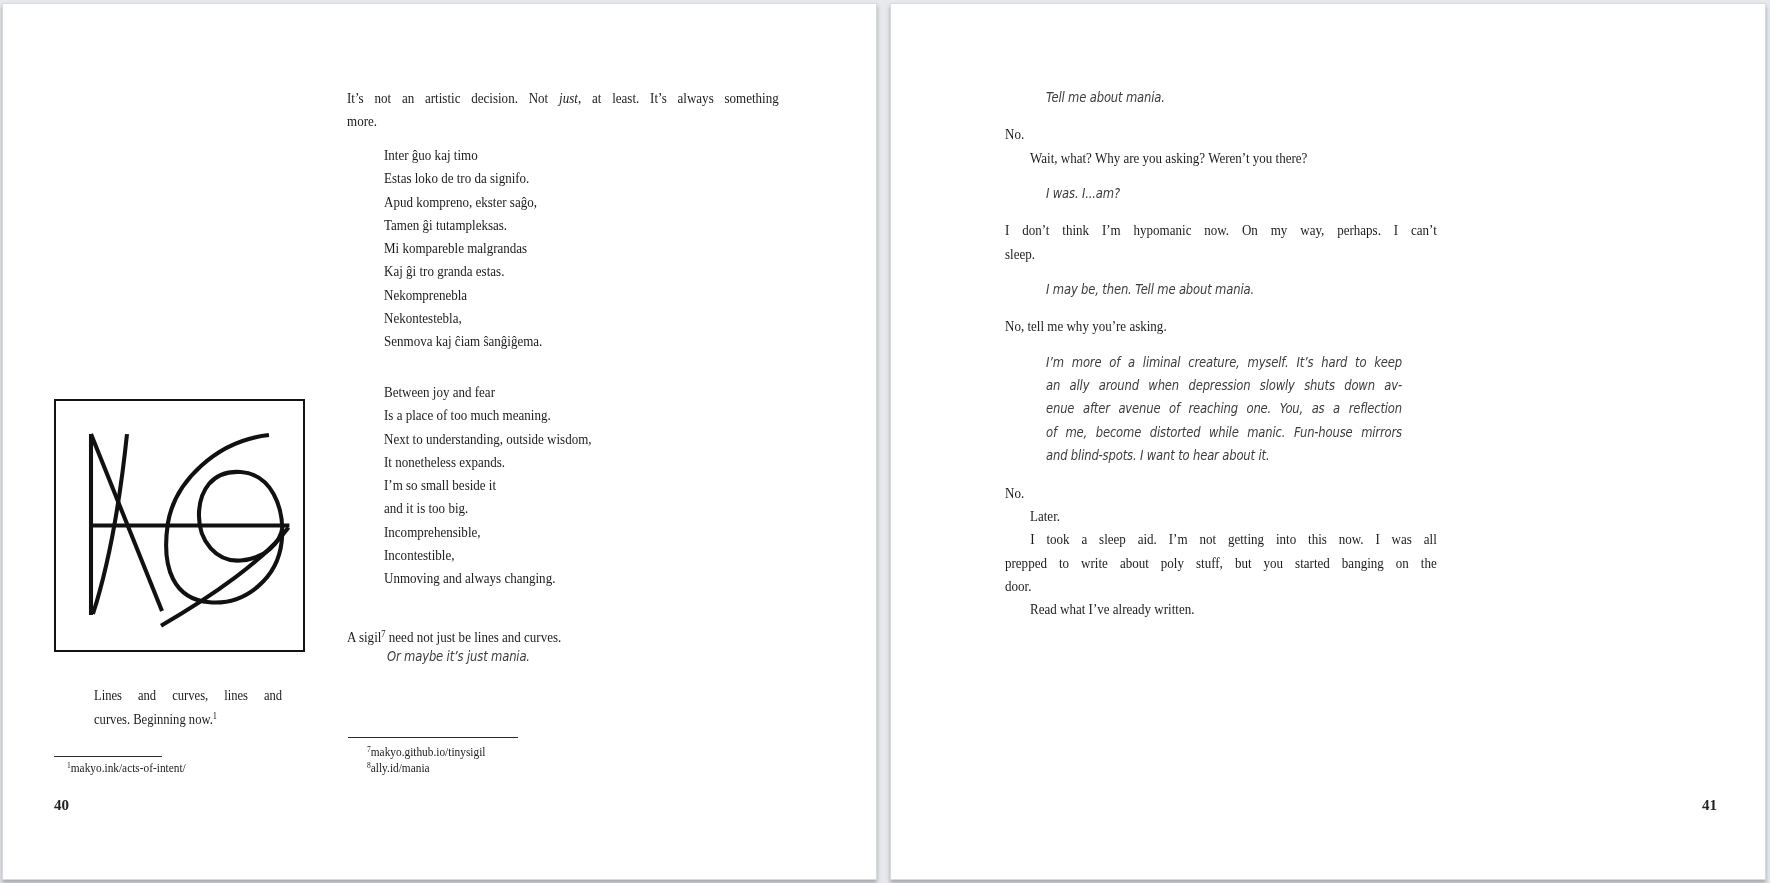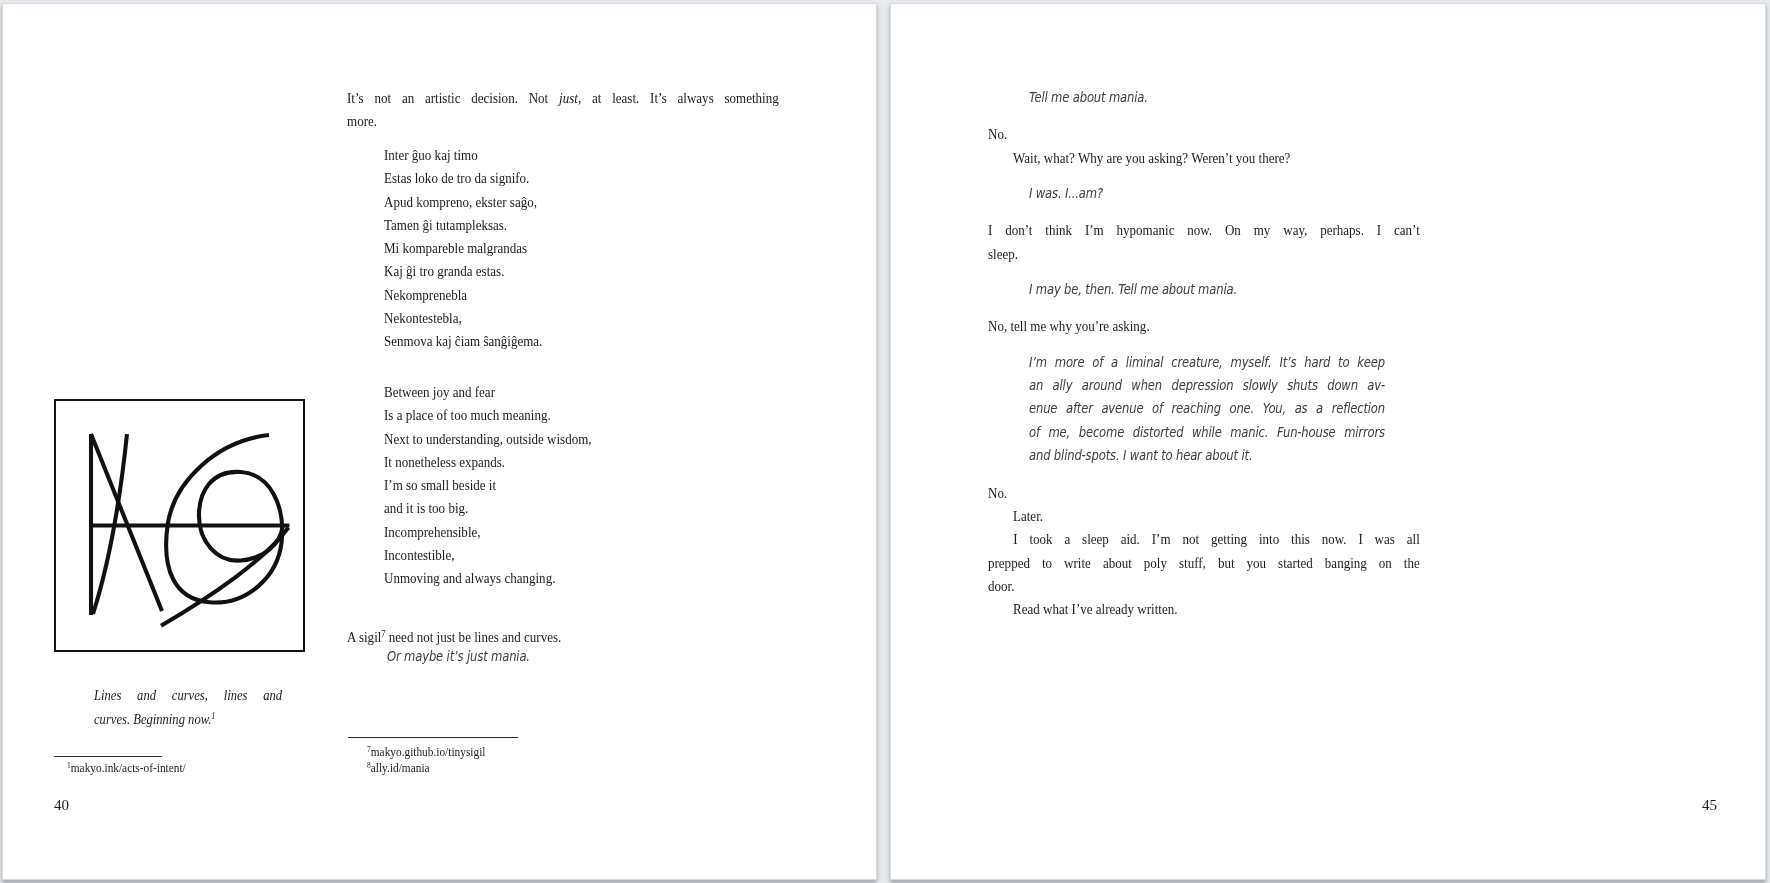--- a/index.html
+++ b/index.html
@@ -48,39 +48,39 @@
   .sigil-sentence{left:344px;top:605px;margin-top:16px;}
   .maybe-line{left:384px;top:641px;}
   .reply-line{left:344px;top:677px;}
 
   .figure-box{
     left:51px;top:395px;width:251px;height:253px;
     border:2px solid #131313;box-sizing:border-box;background:#fff;
   }
   .figure-box svg{display:block;width:100%;height:100%;}
 
-  .caption{left:91px;top:680px;font-style:italic;}
+  .caption{left:91px;top:680px;}
   .caption .ln{font-size:15px;width:224px;line-height:23.5px;height:23.5px;}
 
   .fn-sep{height:0;border-top:1px solid #2a2a2a;}
   .fn-sep-left{left:51px;top:752px;width:108px;}
   .fn-sep-main{left:345px;top:733px;width:170px;}
   .fn{font-size:13.5px;line-height:16.5px;white-space:nowrap;
       transform:scaleX(.84);transform-origin:0 0;}
   .fn sup{font-size:9px;top:-4px;}
   .fn-left{left:64px;top:756px;}
   .fn-7{left:364px;top:740px;}
   .fn-8{left:364px;top:756px;}
 
-  .pgnum{font-size:15px;color:#222;}
+  .pgnum{font-size:15px;color:#222;font-weight:bold;}
   .pgnum-left{left:51px;top:793px;}
   .pgnum-right{left:811px;top:793px;}
 
   
-  .rcol{left:97px;top:82px;width:540px;}
+  .rcol{left:114px;top:82px;width:540px;}
   .gap{margin-top:13px;}
   .ind{margin-left:25px;}
   .dlg-ind{margin-left:41px;}
   .first-indent{text-indent:30px;}
 </style>
 </head>
 <body>
 
 <div class="spread">
 
@@ -172,16 +172,16 @@
       <div class="dlg dlg-ind">and blind-spots. I want to hear about it.</div>
 
       <div class="ln gap">No.</div>
       <div class="ln ind">Later.</div>
       <div class="ln jst first-indent">I took a sleep aid. I’m not getting into this now. I was all</div>
       <div class="ln jst">prepped to write about poly stuff, but you started banging on the</div>
       <div class="ln">door.</div>
       <div class="ln ind">Read what I’ve already written.</div>
     </div>
 
-    <div class="abs pgnum pgnum-right">45</div>
+    <div class="abs pgnum pgnum-right">41</div>
   </div>
 
 </div>
 
 </body></html>

